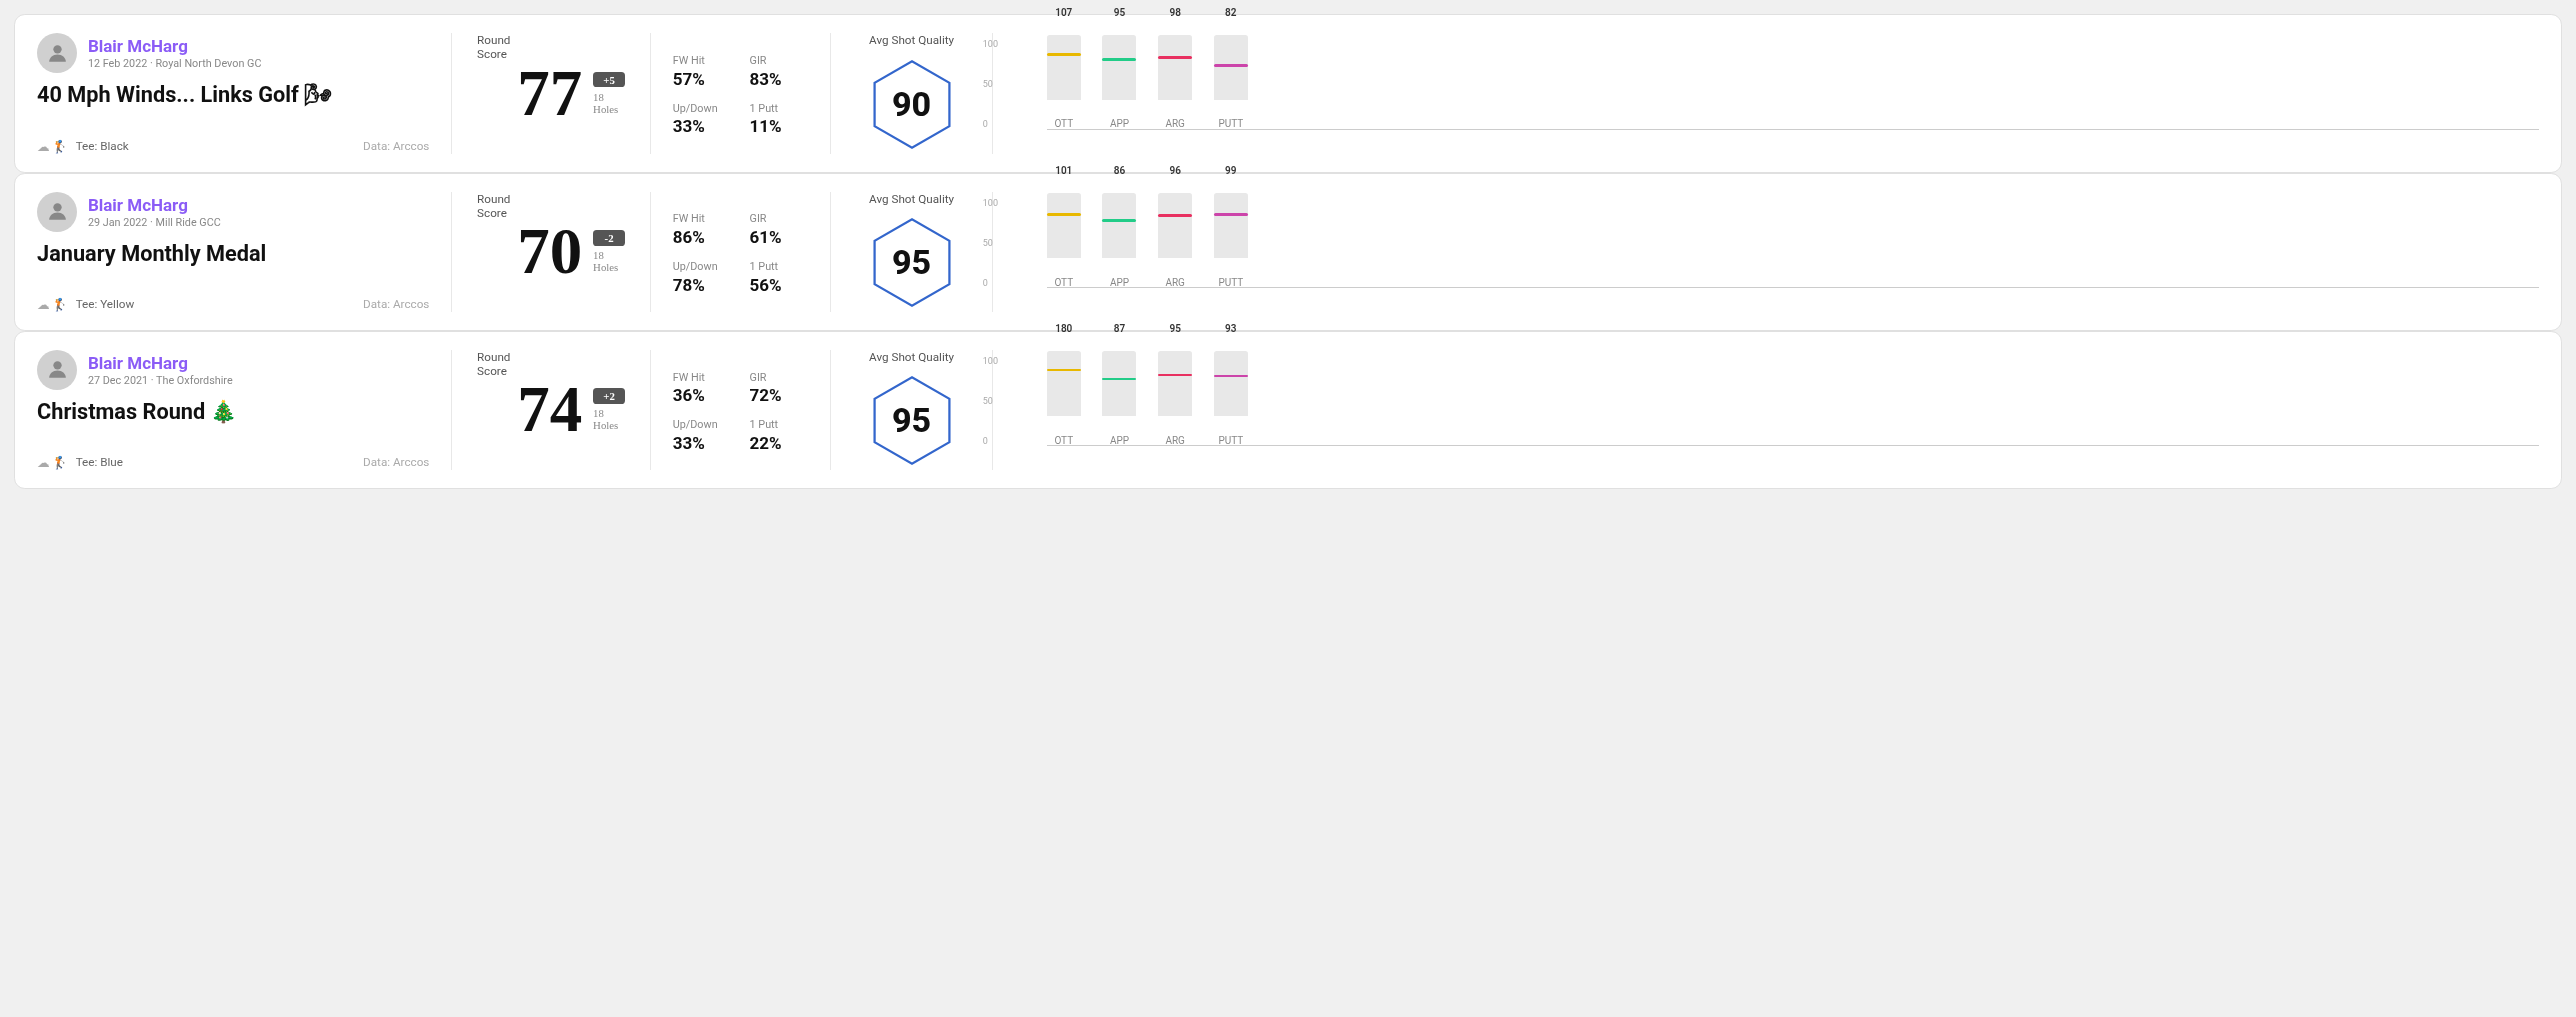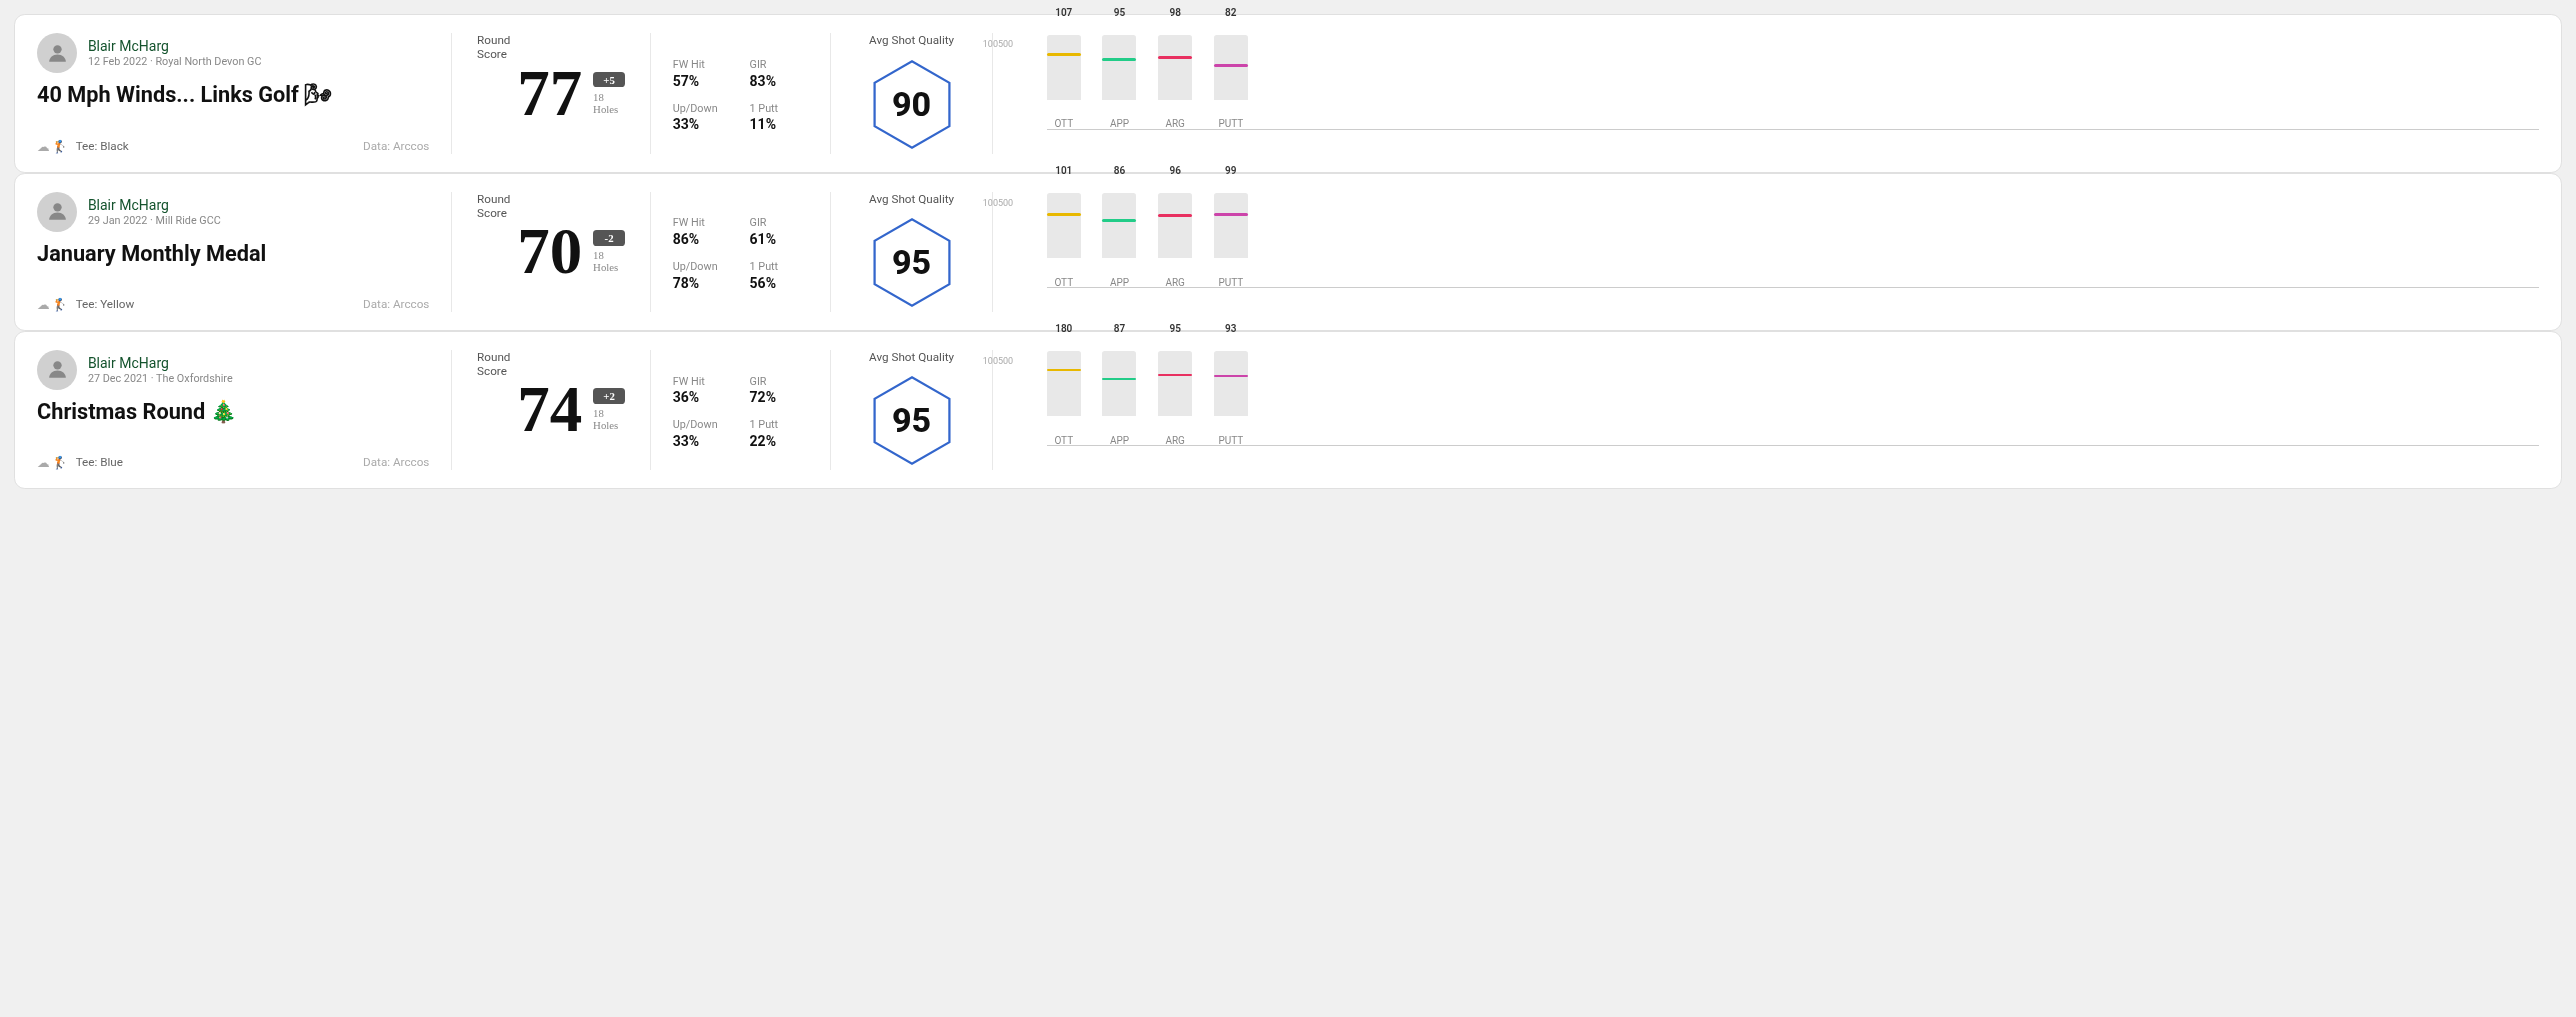--- a/index.html
+++ b/index.html
@@ -39,23 +39,23 @@
       height: 40px;
       border-radius: 50%;
       background: #d0d0d0;
       display: flex;
       align-items: center;
       justify-content: center;
     }
     .avatar svg { width: 25px; height: 25px; fill: #888; }
     .user-info {}
     .user-name {
-      font-size: 14px;
-      font-weight: 400;
-      color: #14532d;
+      font-size: 17px;
+      font-weight: 700;
+      color: #8b5cf6;
     }
     .user-date {
       font-size: 10.8px;
       color: #888;
       margin-top: 0.9px;
     }
     .round-title {
       font-size: 21.7px;
       font-weight: 700;
       color: #111;
@@ -138,21 +138,21 @@
       gap: 12.6px 18px;
       margin-top: 3.6px;
     }
     .stat-item {}
     .stat-label {
       font-size: 10.8px;
       color: #888;
       margin-bottom: 1.8px;
     }
     .stat-value {
-      font-size: 14px;
+      font-size: 17px;
       font-weight: 700;
       color: #111;
     }
     .quality-section {
       flex: 0 0 162px;
       padding: 0 21.7px;
       border-right: 0.9px solid #e8e8e8;
       display: flex;
       flex-direction: column;
       align-items: center;
@@ -245,21 +245,21 @@
       font-size: 10px;
       color: #888;
       margin-top: 3.6px;
     }
     .chart-y-labels {
       position: absolute;
       left: -32px;
       top: 0;
       height: 100%;
       display: flex;
-      flex-direction: row;
+      flex-direction: column;
       justify-content: space-between;
       padding-bottom: 18px;
     }
     .chart-outer {
       position: relative;
       padding-left: 32px;
     }
     .y-label {
       font-size: 9px;
       color: #aaa;

